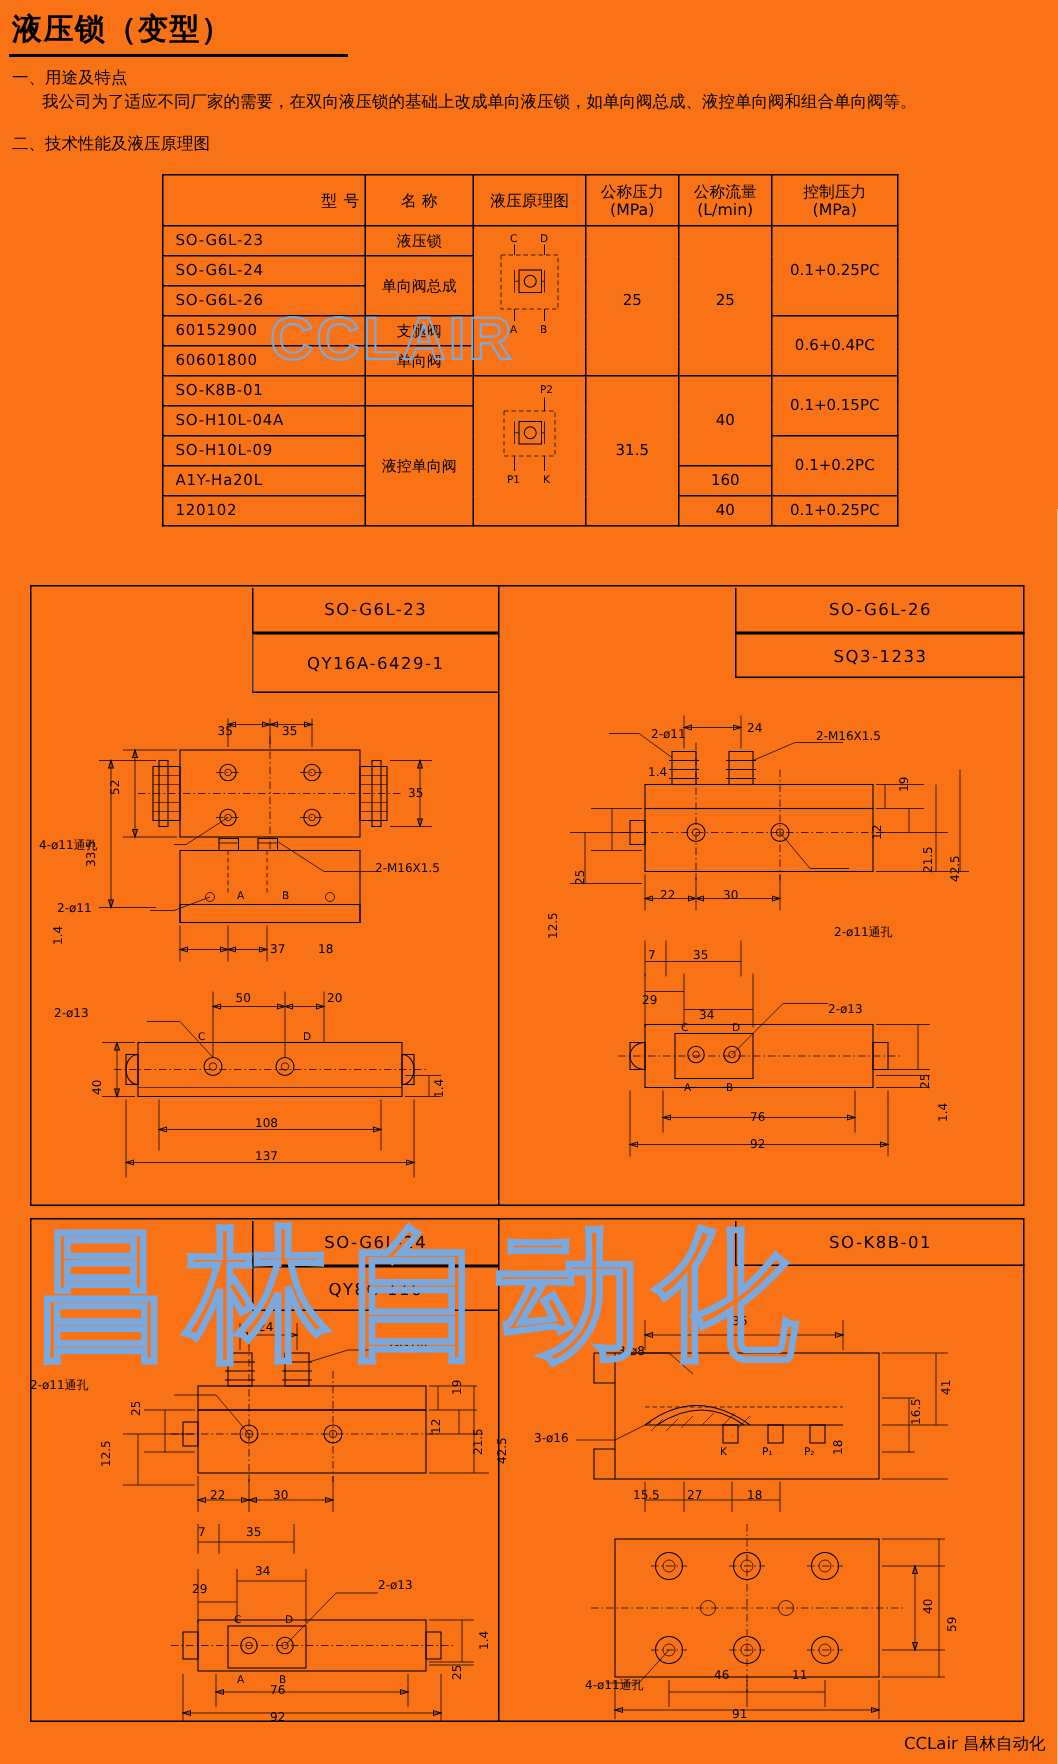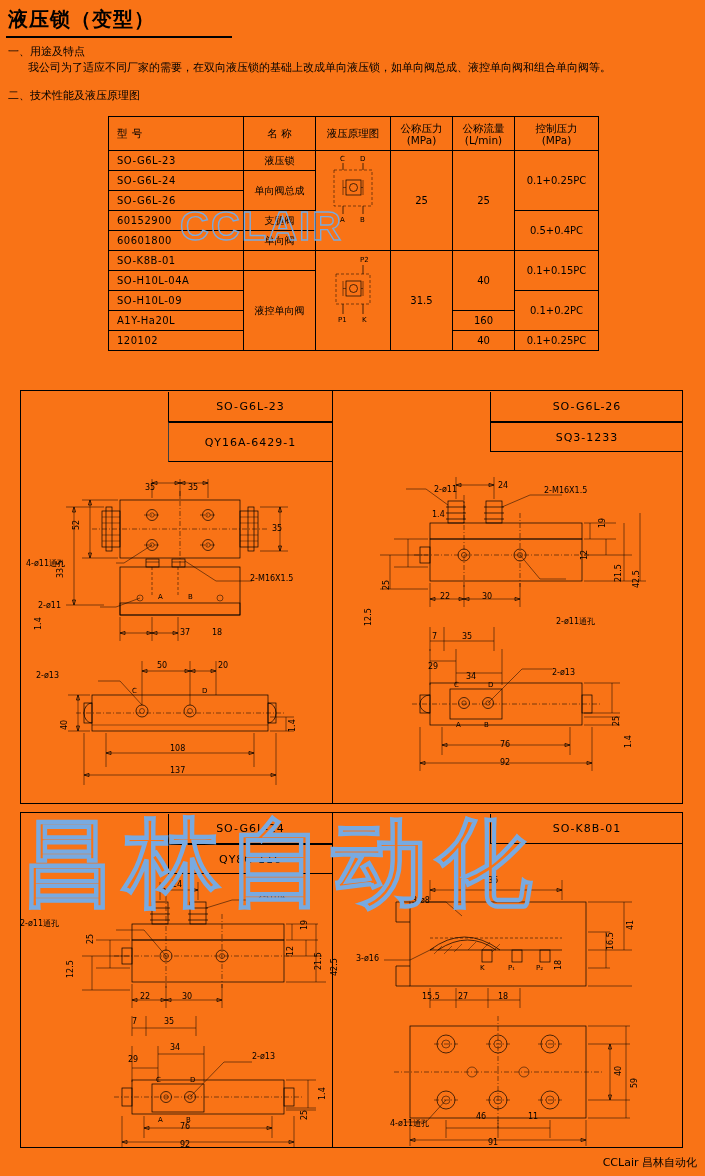--- a/index.html
+++ b/index.html
@@ -142,21 +142,21 @@
   <div class="title-rule"></div>
 
   <div class="sec-head" style="left:8px; top:44px;">一、用途及特点</div>
   <div class="sec-body" style="left:28px; top:60px; width:660px;">我公司为了适应不同厂家的需要，在双向液压锁的基础上改成单向液压锁，如单向阀总成、液控单向阀和组合单向阀等。</div>
 
   <div class="sec-head" style="left:8px; top:88px;">二、技术性能及液压原理图</div>
 
   <table class="spec-table">
     <tbody>
         <tr>
-      <th class="hdr model" style="text-align:left;padding-left:8px">型  号</th>
+      <th class="hdr model" style="text-align:right;padding-left:8px">型  号</th>
       <th class="hdr nm">名  称</th>
       <th class="hdr dia">液压原理图</th>
       <th class="hdr c4">
         <div class="hdr-2line">公称压力</div>
         <div class="hdr-2line">(MPa)</div>
       </th>
       <th class="hdr c5">
         <div class="hdr-2line">公称流量</div>
         <div class="hdr-2line">(L/min)</div>
       </th>
@@ -206,21 +206,21 @@
     </tr>
 
     <tr>
       <td class="model">SO-G6L-26</td>
     </tr>
 
     <tr>
       <td class="model">60152900</td>
       <td class="nm">支腿阀</td>
       <td class="c6" rowspan="2">
-        <span>0.5+0.4PC</span>
+        <span>0.6+0.4PC</span>
       </td>
     </tr>
 
     <tr>
       <td class="model">60601800</td>
       <td class="nm">单向阀</td>
     </tr>
 
     <tr>
       <td class="model">SO-K8B-01</td>

